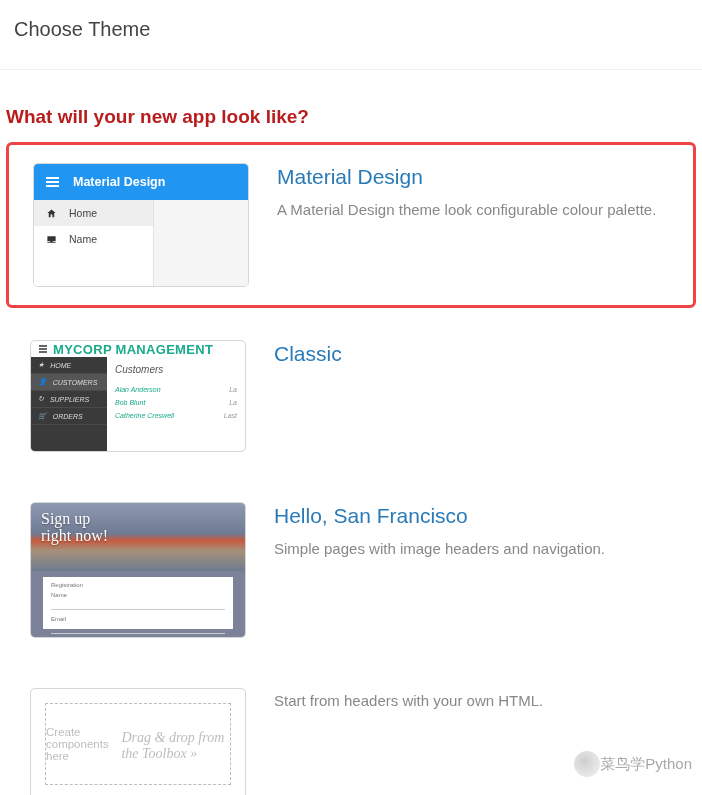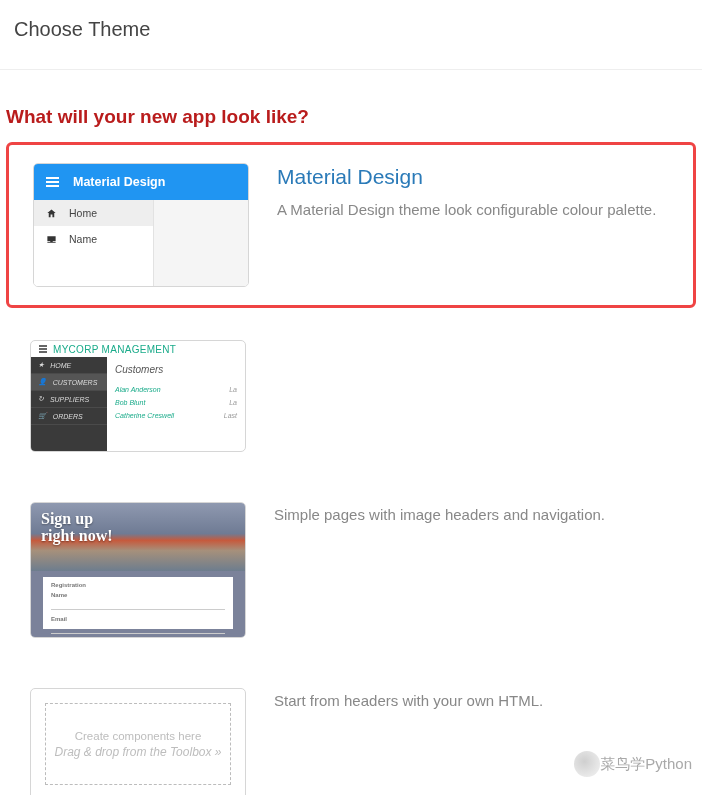--- a/index.html
+++ b/index.html
@@ -25,43 +25,43 @@
   .mat-grey { flex: 1; background: #f5f5f5; }
   .mat-item { display: flex; align-items: center; gap: 12px; padding: 7px 12px; font-size: 10.5px; color: #444; }
   .mat-item.sel { background: #eee; }
   .m-ic { width: 11px; height: 11px; display: inline-block; }
 
   
   .cl-top { height: 16px; display: flex; align-items: center; padding: 0 8px; gap: 6px; }
   .cl-top .ham2 { width: 8px; height: 1.5px; background: #666; position: relative; }
   .cl-top .ham2::before, .cl-top .ham2::after { content:""; position:absolute; left:0; width:8px; height:1.5px; background:#666; }
   .cl-top .ham2::before { top:-3px; } .cl-top .ham2::after { top:3px; }
-  .cl-top .tt { font-size: 10px; font-weight: 400; color: #1aab8a; letter-spacing: .3px; }
+  .cl-top .tt { font-size: 13px; font-weight: 700; color: #1aab8a; letter-spacing: .3px; }
   .cl-body { display: flex; height: 96px; font-style: italic; }
   .cl-nav { width: 76px; background: #3a3a3a; }
   .cl-nav .nv { display:flex; align-items:center; gap:6px; padding: 4px 7px; font-size: 7px; color: #ddd; border-bottom:1px solid #4a4a4a; }
   .cl-nav .nv.sel { background: #555; }
   .cl-main { flex: 1; padding: 7px 8px; }
   .cl-main .hd { font-size: 10px; color: #555; margin-bottom: 8px; }
   .cl-row { display:flex; justify-content:space-between; font-size:7px; padding:3px 0; }
   .cl-row .nm { color:#1aab8a; }
   .cl-row .la { color:#999; }
 
-  .hello-thumb { padding:0;font-weight:bold; }
+  .hello-thumb { padding:0; }
   .hello-img { height:68px; position:relative; background: linear-gradient(180deg,#8f99b0 0%,#6f7b94 45%,#c65a3d 55%,#a6907b 70%,#6d7d8e 100%); }
   .hello-txt { position:absolute; top:8px; left:10px; color:#fff; font-family: cursive; font-size:16px; line-height:1.05; text-shadow:0 1px 2px rgba(0,0,0,.4); }
   .hello-body { background:#7b829a; height:68px; padding:6px 12px; }
   .hello-form { background:#fff; height:52px; padding:5px 8px; }
   .hello-form .lbl { font-size:6px; color:#777; margin-bottom:4px; display:block; }
   .hello-form .fld { height:8px; border-bottom:1px solid #ccc; margin-bottom:6px; }
 
   .cust-thumb { padding:14px; }
-  .dashed { border:1.5px dashed #bcbcbc; height:82px; display:flex; flex-direction:column; align-items:center; justify-content:center; color:#bdbdbd; }
+  .dashed { border:1.5px dashed #bcbcbc; height:82px; display:flex; flex-direction:row; align-items:center; justify-content:center; color:#bdbdbd; }
   .dashed .l1 { font-size:11.5px; }
-  .dashed .l2 { font-size:12px; font-style: italic; margin-top:3px; }
+  .dashed .l2 { font-size:14px; font-style: italic; margin-top:3px;font-family:Liberation Serif, serif; }
 
   .watermark { position:absolute; right:10px; bottom:18px; display:flex; align-items:center; gap:0; color:#a9a9a9; font-size:15px; }
   .wm-ic { width:26px; height:26px; border-radius:50%; background:#e9e9e9 radial-gradient(circle at 40% 40%,#cfcfcf 0,#e9e9e9 70%); }
 </style>
 </head>
 <body>
 
 <div class="header">
   <span>Choose Theme</span>
 </div>
@@ -140,20 +140,21 @@
               <span class="la">La</span>
             </div>
           <div class="cl-row">
               <span class="nm">Catherine Creswell</span>
               <span class="la">Last</span>
             </div>
         </div>
       </div>
     </div>
     <div class="info">
+      <h3>Classic</h3>
     </div>
   </div>
 
   <div class="card">
     <div class="thumb hello-thumb" style="height:136px;">
       <div class="hello-img">
         <div class="hello-txt">
           <span>Sign up</span><br>
           <span>right now!</span>
         </div>
@@ -162,20 +163,21 @@
         <div class="hello-form">
           <span class="lbl">Registration</span>
           <span class="lbl">Name</span>
           <div class="fld"></div>
           <span class="lbl">Email</span>
           <div class="fld"></div>
         </div>
       </div>
     </div>
     <div class="info">
+      <h3>Hello, San Francisco</h3>
       <p>Simple pages with image headers and navigation.</p>
     </div>
   </div>
 
   <div class="card">
     <div class="thumb cust-thumb" style="height:112px;">
       <div class="dashed">
         <div class="l1">Create components here</div>
         <div class="l2">Drag &amp; drop from the Toolbox »</div>
       </div>

